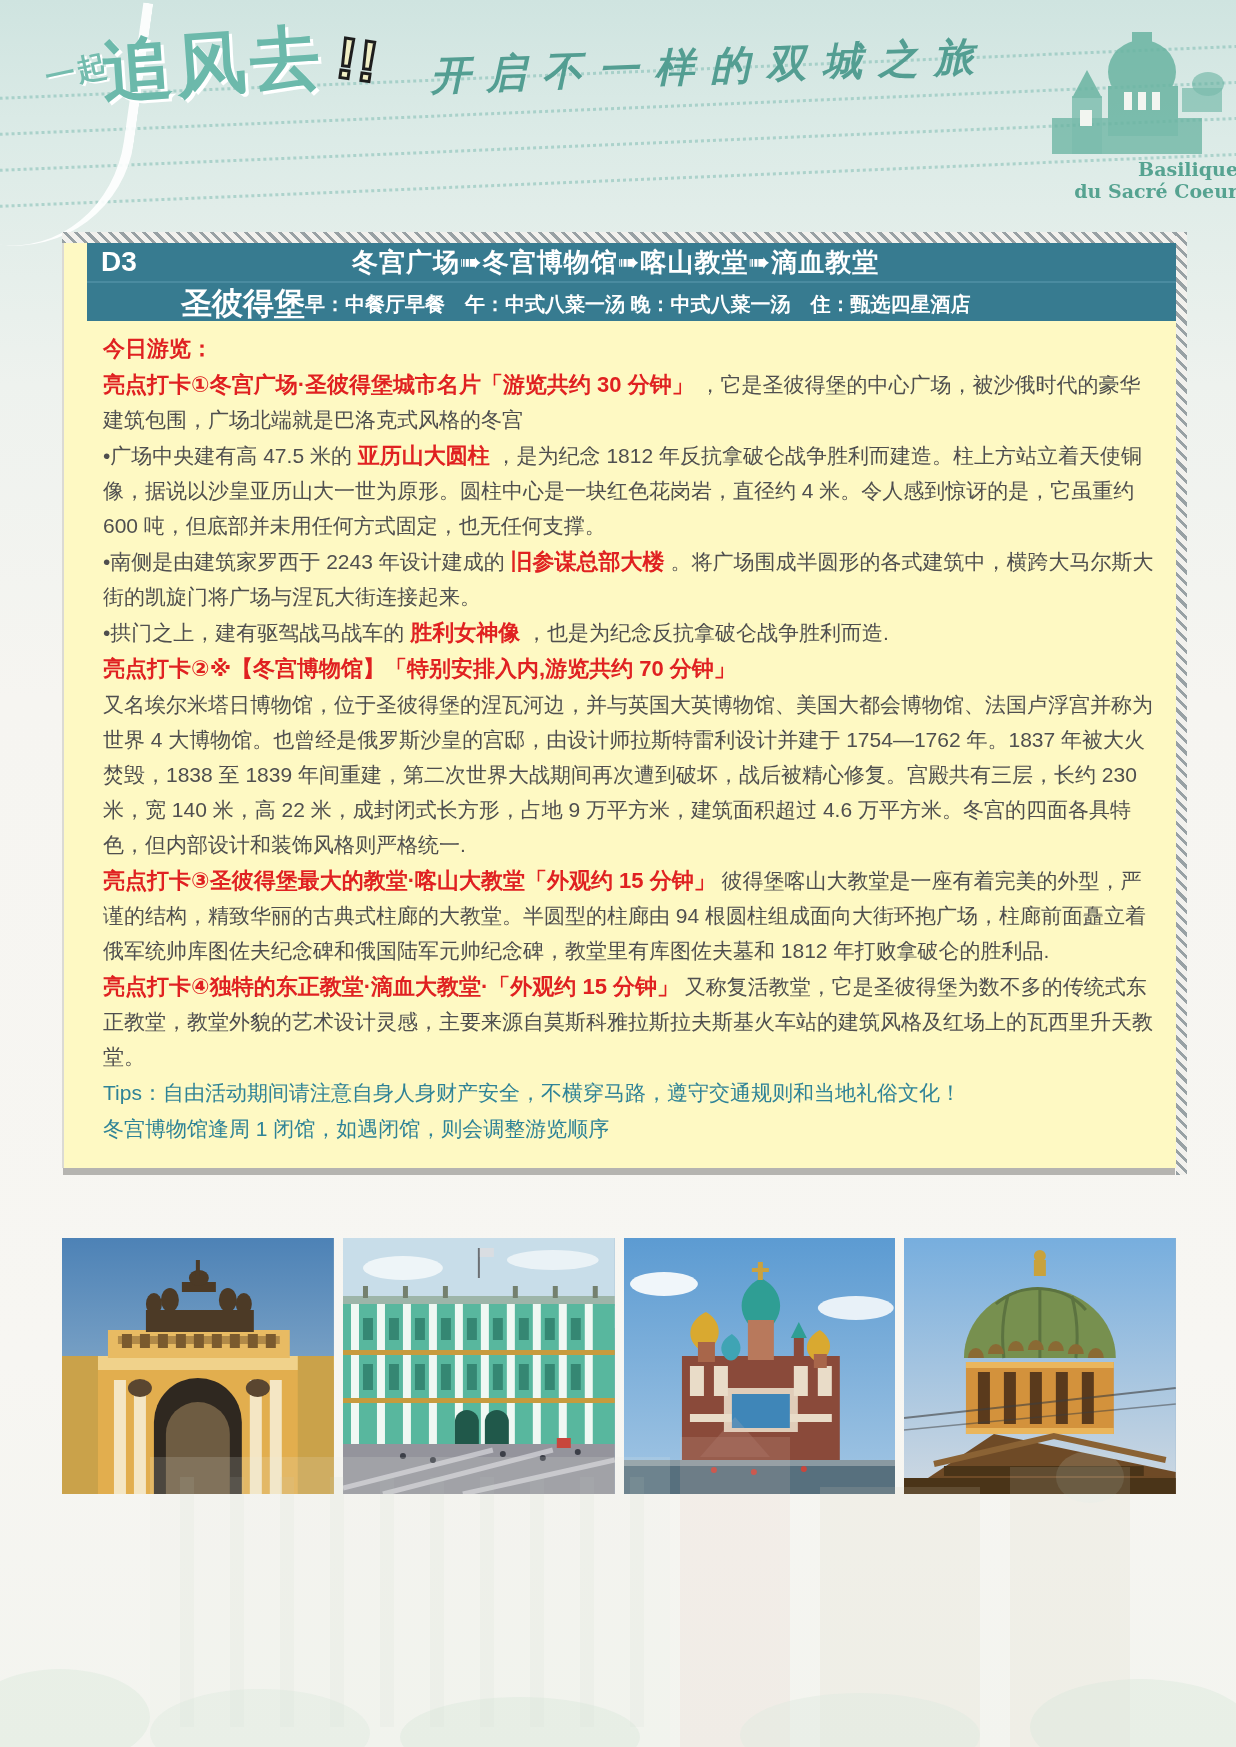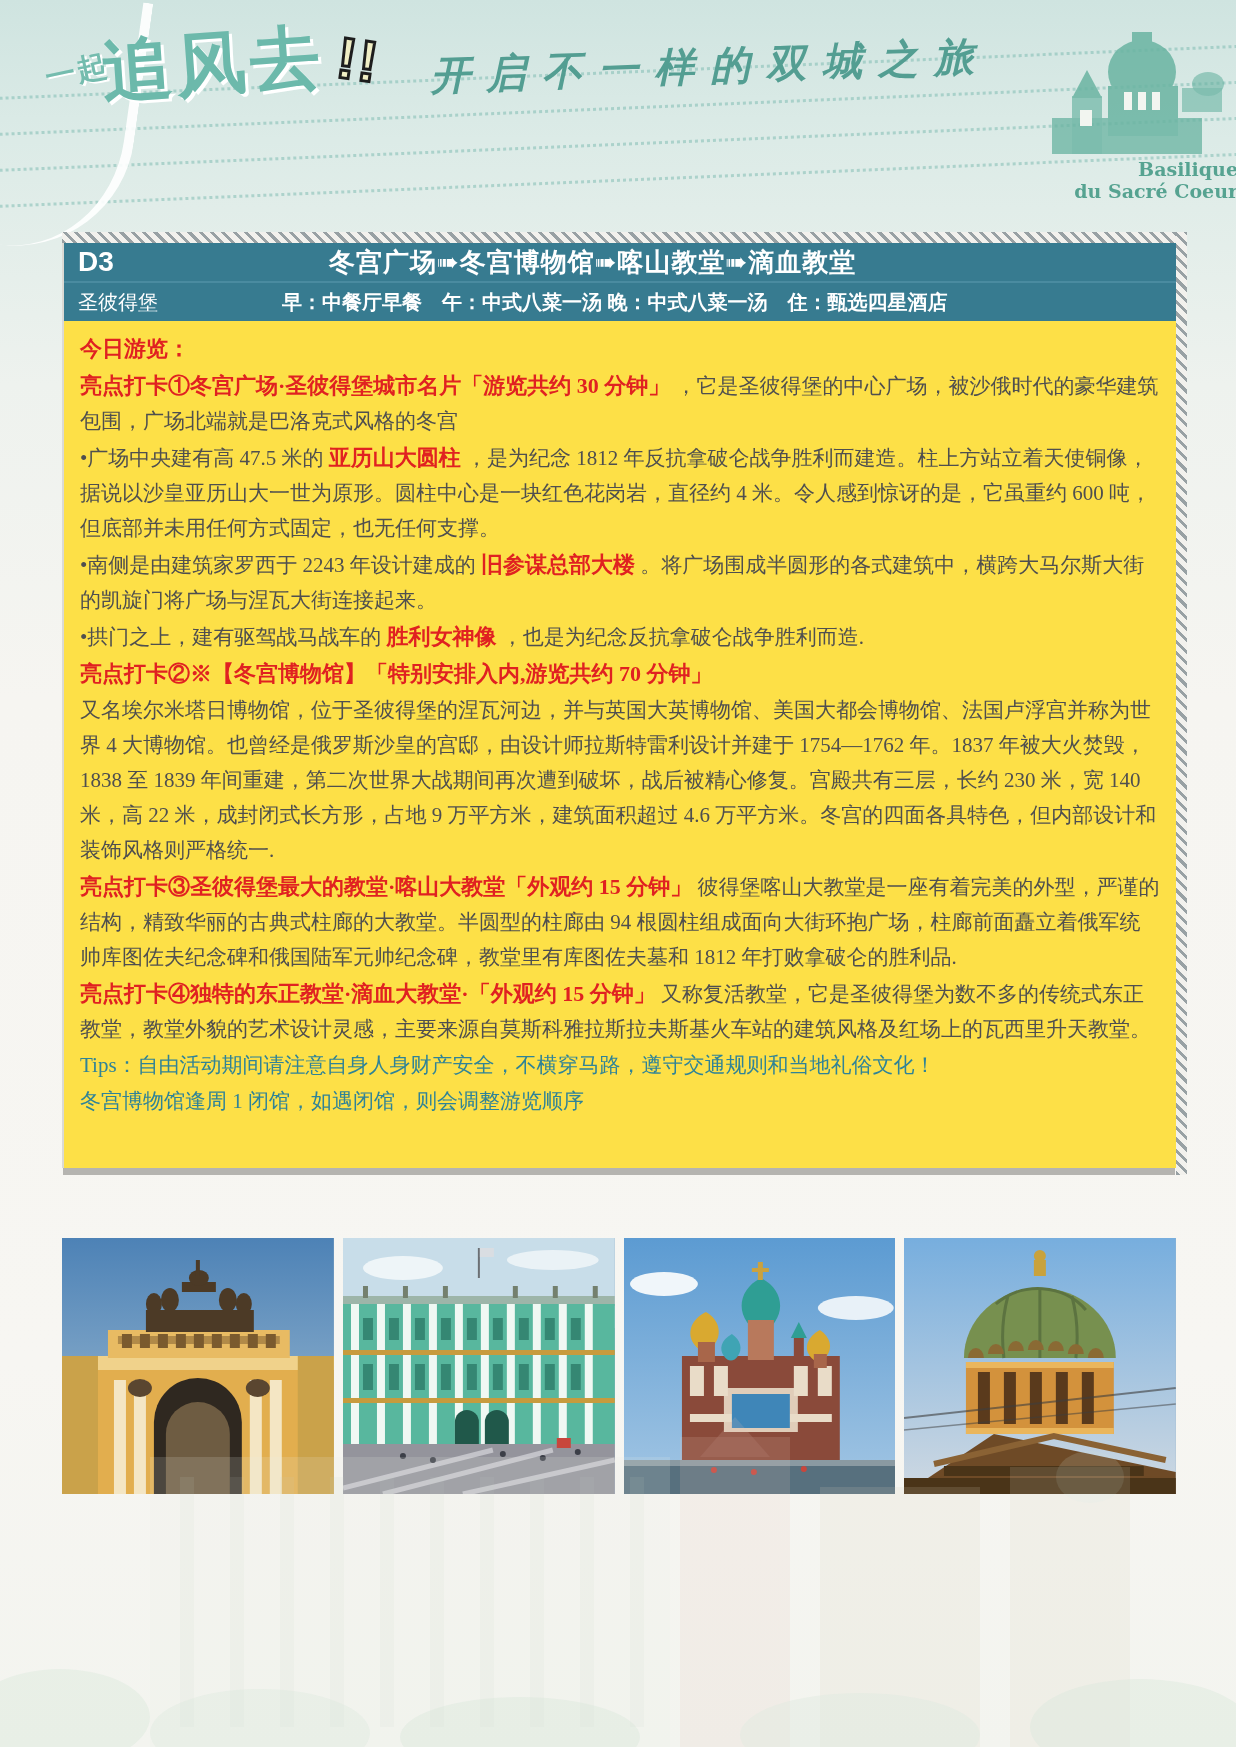--- a/index.html
+++ b/index.html
@@ -25,36 +25,36 @@
                transform:rotate(8deg) translate(14px,6px); letter-spacing:2px; }
   .slogan { position:absolute; left:430px; top:38px; width:600px;
             font-family:"DejaVu Serif","Liberation Serif",serif; font-style:italic; font-weight:bold;
             font-size:40px; color:#539e92; letter-spacing:16px; transform:rotate(-2deg); white-space:nowrap; }
   .sacre { position:absolute; right:-6px; top:26px; width:250px; text-align:right; color:#63af9d; }
   .sacre-caption { font-family:"DejaVu Serif","Liberation Serif",serif; font-weight:bold; font-size:19px;
                    line-height:22px; color:#56a391; padding-right:4px; }
 
   
   .box { position:absolute; left:62px; top:243px; width:1114px; height:925px;
-         background:#fde047; border-left:2px solid #dbdad4;
-         box-shadow:0 8px 0 -1px #b5b4b0, 2px 0 0 #d8d7d1; }
+         background:#fef9c3; border-left:2px solid #dbdad4;
+         box-shadow:0 8px 0 -1px #b5b4b0, 2px 0 0 #d8d7d1;padding-left:23px; }
   .hatch-top { position:absolute; top:-11px; left:-2px; right:-11px; height:11px;
                background:repeating-linear-gradient(45deg,#98a1a4 0 3px,#f2f1ed 3px 8px); }
   .hatch-right { position:absolute; top:-11px; right:-11px; width:11px; bottom:-7px;
                  background:repeating-linear-gradient(45deg,#98a1a4 0 3px,#f2f1ed 3px 8px); }
 
   .bar { background:#377b90; color:#ffffff; display:grid; grid-template-columns:218px 1fr; align-items:center; }
   .bar-row1 { height:40px; border-bottom:2px solid #4a8ba0; }
   .bar-row2 { height:38px; }
   .bar .day { font-size:28px; font-weight:bold; padding-left:14px; }
-  .bar .city { font-size:20px; font-weight:normal; padding-left:14px; }
+  .bar .city { font-size:31px; font-weight:bold; padding-left:14px;text-align:right; }
   .bar .route { font-size:26px; font-weight:bold; letter-spacing:1px;margin-left:47px; }
   .bar .meals { font-size:20px; font-weight:bold; }
 
-  .body-text { padding:10px 16px 0 16px; font-size:21px; line-height:35px; color:#4f4f4f;font-family:Liberation Serif, serif; }
+  .body-text { padding:10px 16px 0 16px; font-size:21px; line-height:35px; color:#4f4f4f; }
   .body-text p { margin:0 0 1px 0; }
   .seg-red { color:#e02121; font-weight:bold; font-size:22px; }
   .seg-normal { color:#4f4f4f; }
   .seg-teal { color:#2f8397; }
 
   
   .photos { position:absolute; left:62px; top:1238px; width:1114px; height:256px; display:flex; gap:9px; }
   .photo { flex:1 1 0; overflow:hidden; position:relative; background:#9db6c8; }
   .photo svg { display:block; width:100%; height:100%; }
 

